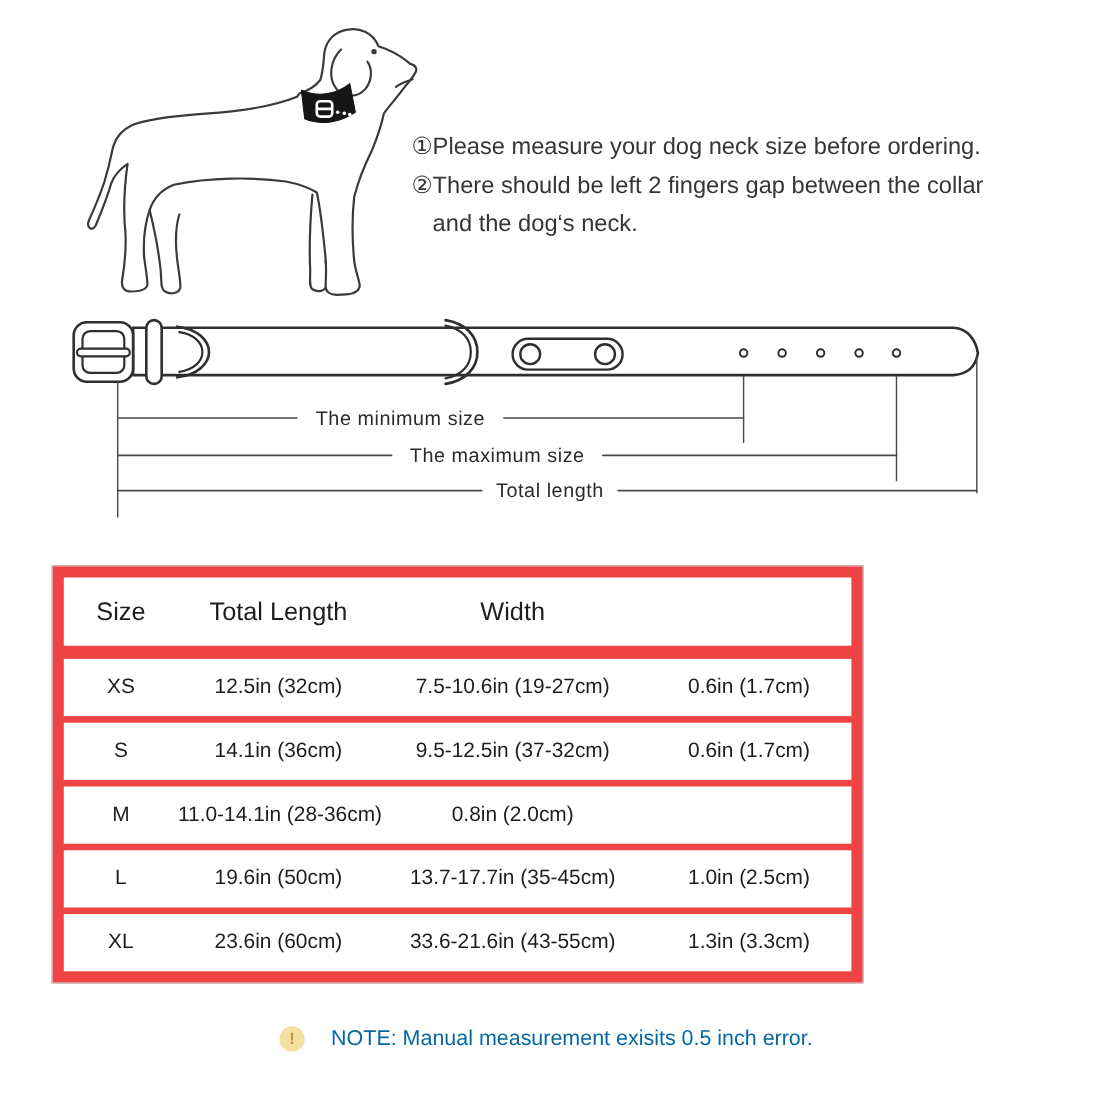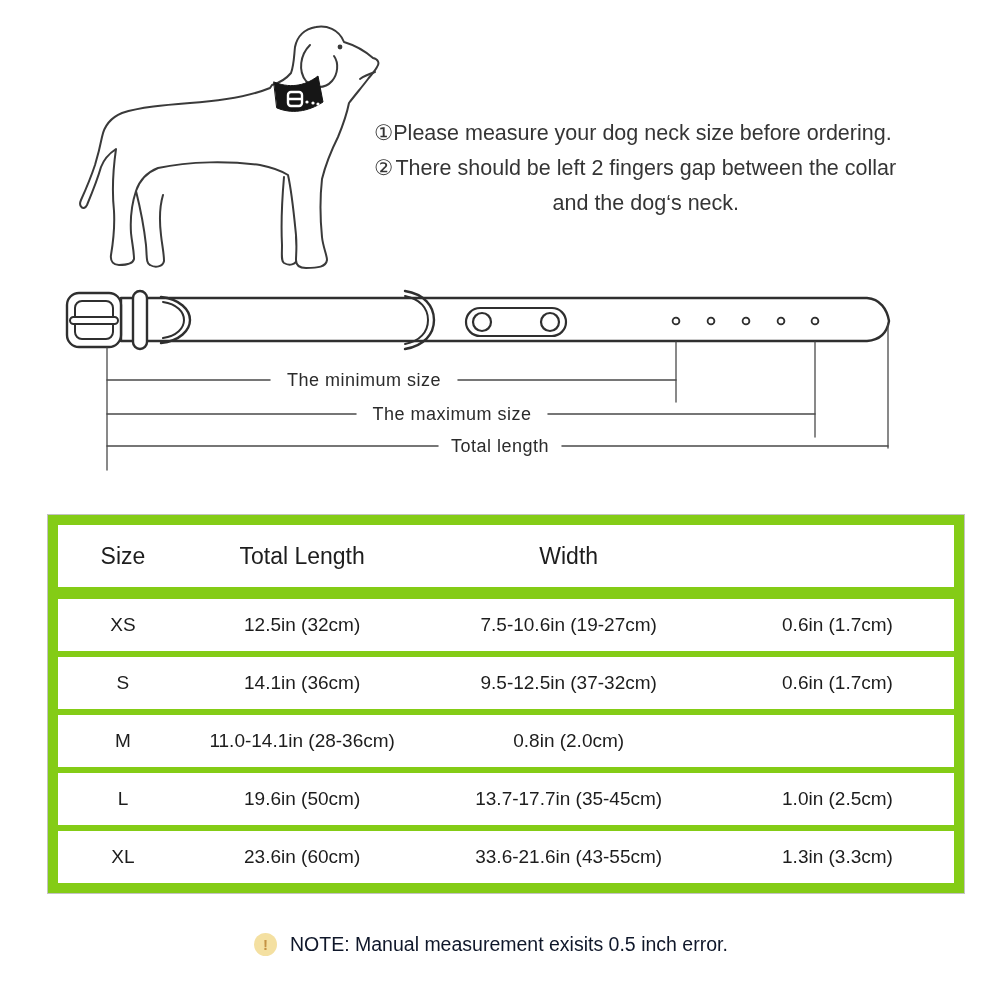--- a/index.html
+++ b/index.html
@@ -6,45 +6,45 @@
   body{
     width:1000px;height:1000px;background:#ffffff;position:relative;overflow:hidden;
     font-family:"Liberation Sans", sans-serif;color:#2b2b2b;
   }
   
   .dog-wrap{position:absolute;left:70px;top:15px;width:320px;height:265px;}
   
   .instructions{position:absolute;left:374px;top:116px;width:600px;}
   .instr-item{display:flex;align-items:flex-start;font-size:21.5px;line-height:35px;color:#353535;margin:0;}
   .instr-bullet{flex:0 0 auto;font-size:21.5px;line-height:35px;}
-  .instr-text{flex:0 1 auto;text-align:center;}
+  .instr-text{flex:0 1 auto;}
   .instr-item.second .instr-text{max-width:505px;}
   
   .collar-wrap{position:absolute;left:24px;top:285px;width:900px;height:190px;}
   
   .size-table{
-    position:absolute;left:47px;top:514px;width:918px;box-sizing:border-box;
-    background:#84cc16;border:1px solid #c3c3c3;padding:10px;
+    position:absolute;left:47px;top:514px;width:738px;box-sizing:border-box;
+    background:#ef4444;border:1px solid #c3c3c3;padding:10px;
   }
   .trow{
     display:grid;grid-template-columns:14.5% 25.5% 34% 26%;
     background:#ffffff;align-items:center;text-align:center;
   }
   .trow.head{height:62px;margin-bottom:12px;font-size:23px;color:#1d1d1d;}
   .trow.data{height:52px;margin-bottom:6px;font-size:19px;color:#1d1d1d;}
   .trow.data:last-child{margin-bottom:0;}
   .tcell{white-space:nowrap;}
   
   .note{position:absolute;left:254px;top:933px;display:flex;align-items:center;}
   .note-icon{
     width:23px;height:23px;border-radius:50%;background:#f4e0a1;color:#c49243;
     font-size:15px;font-weight:bold;display:flex;align-items:center;justify-content:center;
     flex:0 0 auto;
   }
-  .note-text{margin-left:13px;font-size:19.5px;color:#0f172a;white-space:nowrap;}
+  .note-text{margin-left:24px;font-size:19.5px;color:#0369a1;white-space:nowrap;}
   svg{display:block;}
 </style>
 </head>
 <body>
 
 <div class="dog-wrap">
   <svg viewBox="0 0 320 265" width="320" height="265">
     <g fill="none" stroke="#3a3a3a" stroke-width="2" stroke-linecap="round" stroke-linejoin="round">
 
       <path fill="#ffffff" d="M66,176 C70,192 74,212 76,230 C77,242 76,248 80,250 C85,253 93,252 94,246 C94,238 92,230 91,220 C89,203 90,190 93,180"></path>

